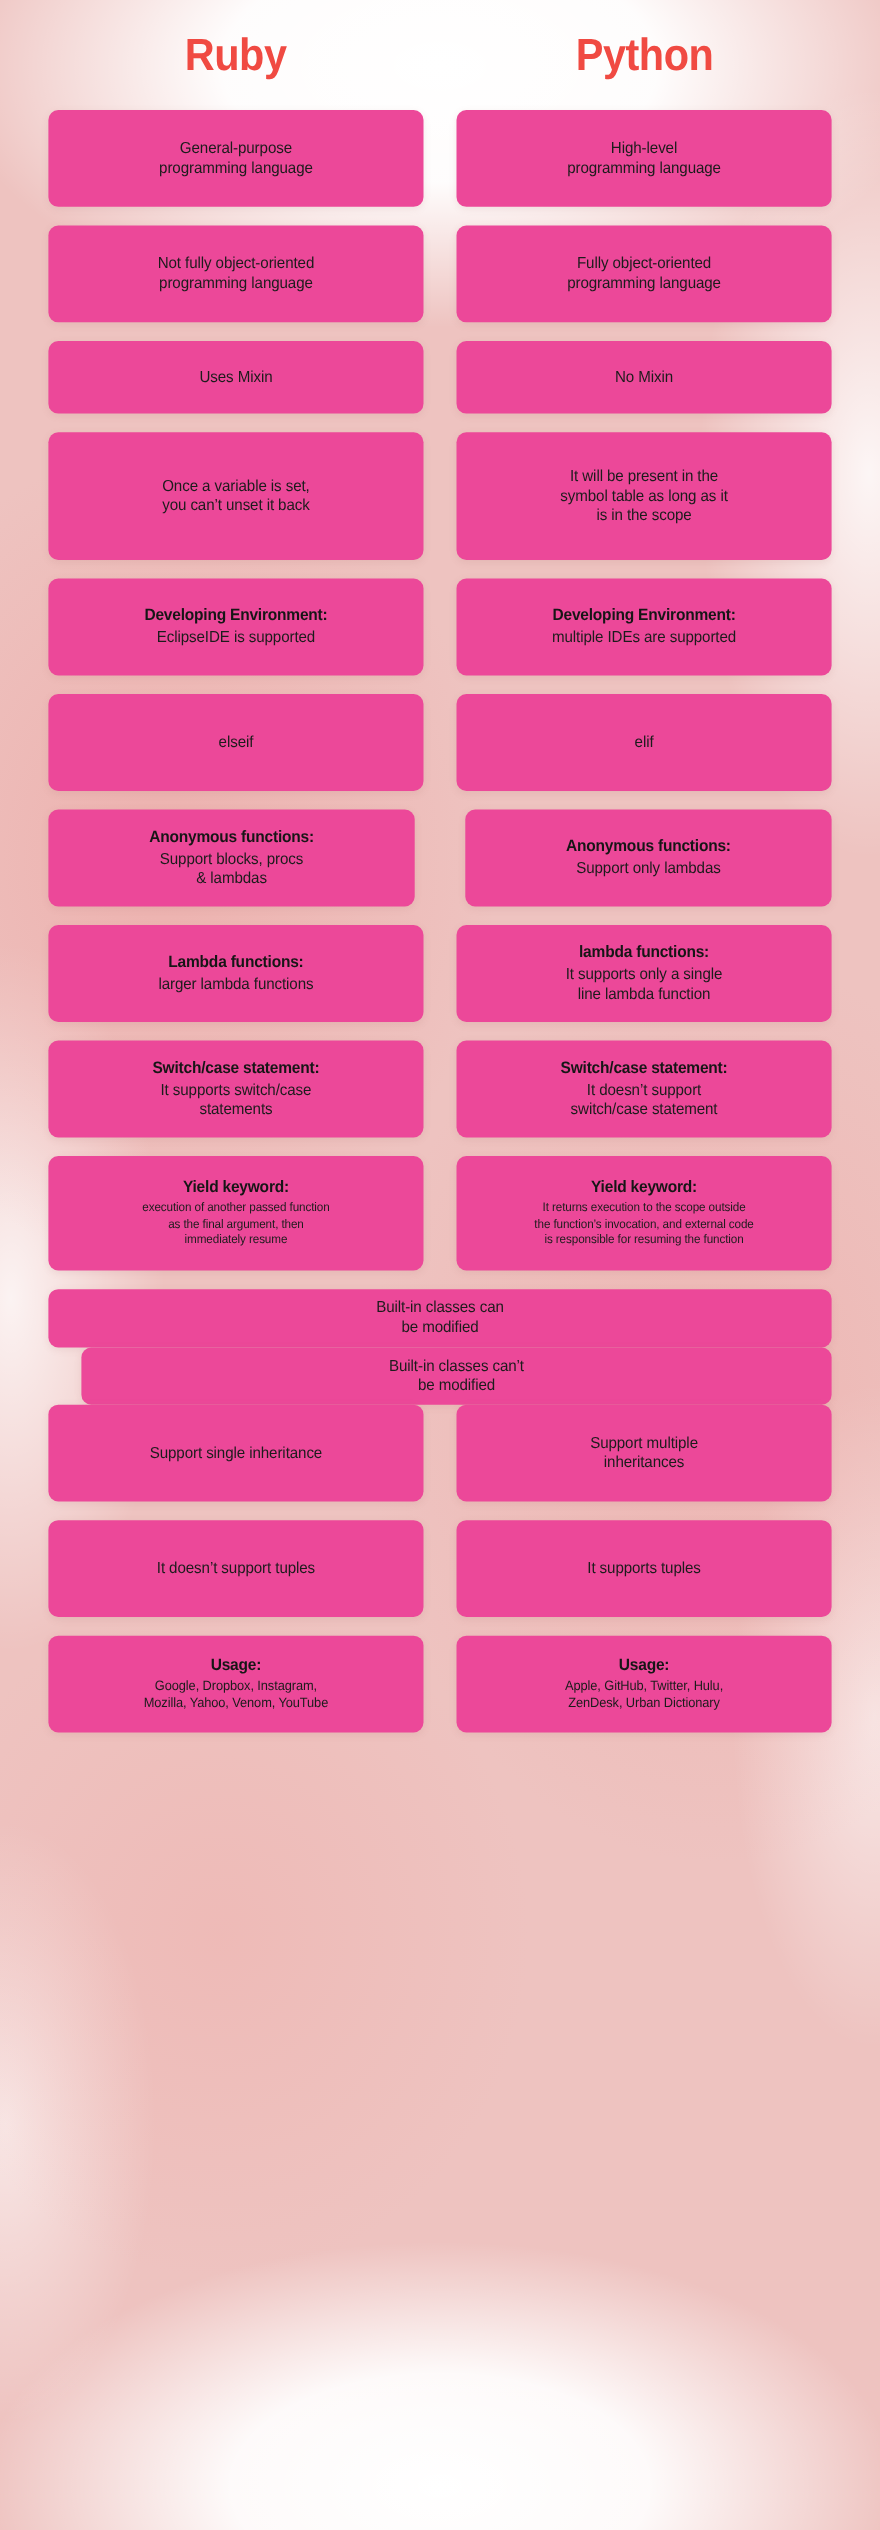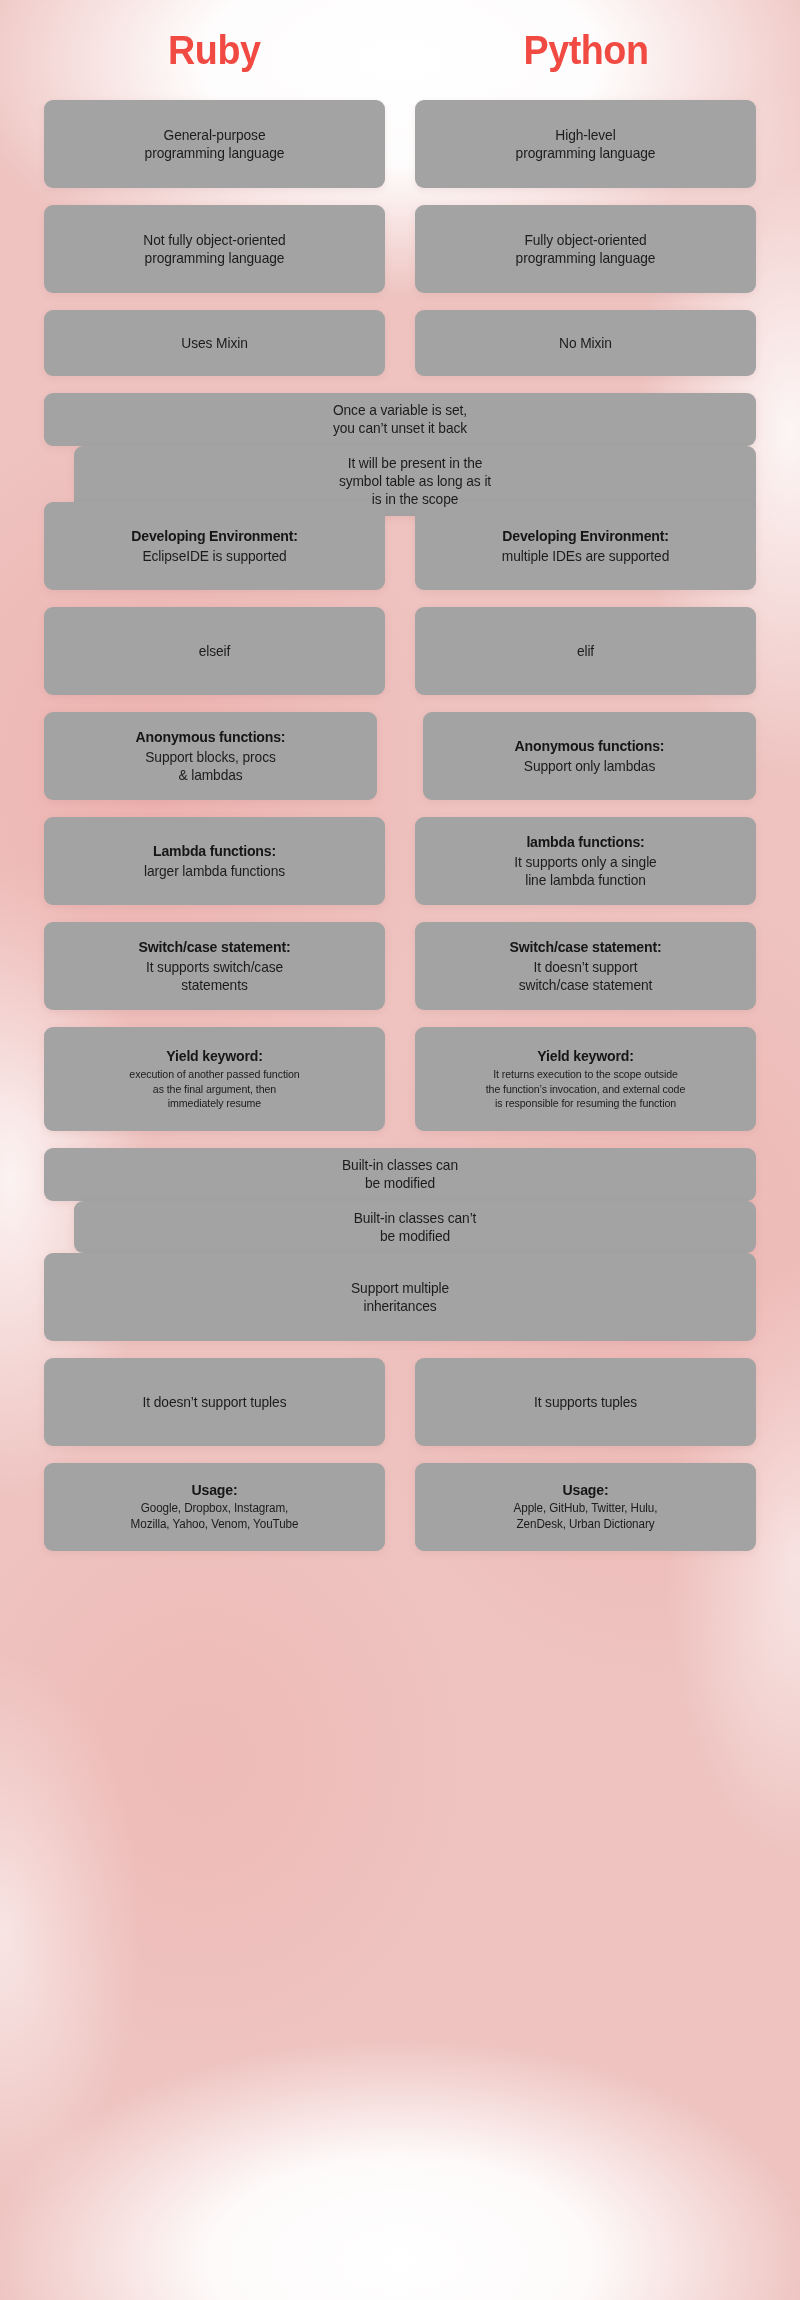--- a/index.html
+++ b/index.html
@@ -87,21 +87,21 @@
     padding: 0 44px;
     box-sizing: border-box;
   }
 
   .row {
     display: flex;
     margin-bottom: 17px;
   }
   .cell {
     flex: 1 1 0;
-    background: #a3a3a3;
+    background: #ec4899;
     border-radius: 9px;
     box-shadow: 0 2px 7px rgba(170,110,110,0.13);
     display: flex;
     align-items: center;
     justify-content: center;
     box-sizing: border-box;
     padding: 8px 12px;
     text-align: center;
   }
   .cell + .cell { margin-left: 30px; justify-content: center; }
@@ -186,21 +186,21 @@
           <div class="cell-inner">
             <span class="c-body">Uses Mixin</span>
           </div>
         </div>
         <div class="cell">
           <div class="cell-inner">
             <span class="c-body">No Mixin</span>
           </div>
         </div>
       </div>
-      <div class="row" style="height: 92px; flex-direction: column;">
+      <div class="row" style="height: 116px;">
         <div class="cell">
           <div class="cell-inner">
             <span class="c-body">Once a variable is set,<br>you can’t unset it back</span>
           </div>
         </div>
         <div class="cell">
           <div class="cell-inner">
             <span class="c-body">It will be present in the<br>symbol table as long as it<br>is in the scope</span>
           </div>
         </div>
@@ -295,20 +295,25 @@
         </div>
         <div class="cell">
           <div class="cell-inner">
             <span class="c-body">Built-in classes can’t<br>be modified</span>
           </div>
         </div>
       </div>
       <div class="row" style="height: 88px;">
         <div class="cell">
           <div class="cell-inner">
+            <span class="c-body">Support single inheritance</span>
+          </div>
+        </div>
+        <div class="cell">
+          <div class="cell-inner">
             <span class="c-body">Support multiple<br>inheritances</span>
           </div>
         </div>
       </div>
       <div class="row" style="height: 88px;">
         <div class="cell">
           <div class="cell-inner">
             <span class="c-body">It doesn’t support tuples</span>
           </div>
         </div>

